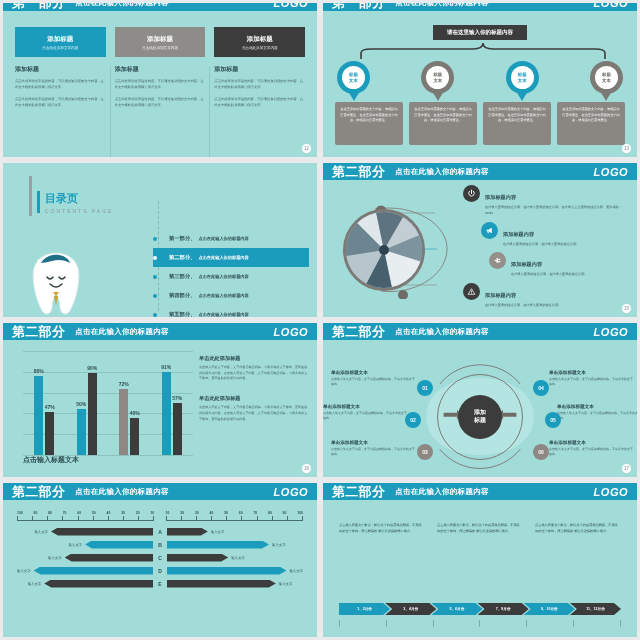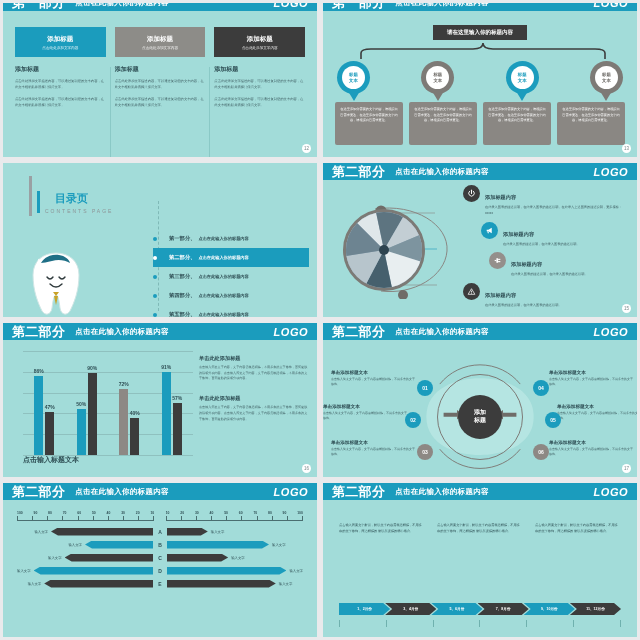--- a/index.html
+++ b/index.html
@@ -91,21 +91,21 @@
   .pin.gray i{color:#6e6b67;}
   .s2-boxes{position:absolute;left:12px;right:12px;bottom:12px;display:flex;justify-content:space-between;gap:6px;}
   .s2-box{
     flex:1;height:43px;background:#8a8783;border-radius:2px;
     color:#ffffff;font-size:3.2px;line-height:1.75;padding:5px 5px;box-sizing:border-box;text-align:center;
   }
 
   
   .s3-bar{position:absolute;left:26px;top:13px;width:3px;height:40px;background:#9aa0a3;}
   .s3-bar2{position:absolute;left:34px;top:28px;width:3px;height:22px;background:#1b9cbd;}
-  .s3-t{position:absolute;left:52px;top:28px;color:#1b9cbd;font-size:11px;font-weight:bold;}
+  .s3-t{position:absolute;left:42px;top:28px;color:#1b9cbd;font-size:11px;font-weight:bold;}
   .s3-s{position:absolute;left:42px;top:45px;color:#8c9496;font-size:5px;letter-spacing:2px;}
   .s3-vline{position:absolute;left:155px;top:38px;bottom:6px;border-left:1px dashed #7fb9b7;}
   .s3-list{position:absolute;left:150px;right:8px;top:66px;}
   .s3-item{display:flex;align-items:center;height:19px;padding-left:0;position:relative;}
   .s3-item .dot{width:4px;height:4px;border-radius:50%;background:#1b9cbd;margin-right:12px;flex:none;}
   .s3-item .lbl{font-size:5.3px;font-weight:bold;color:#2f4f55;white-space:nowrap;}
   .s3-item .sub{font-size:4.2px;font-weight:bold;color:#2f4f55;margin-left:3px;white-space:nowrap;}
   .s3-item.on{background:#1b9cbd;}
   .s3-item.on .lbl,.s3-item.on .sub{color:#fff;}
   .s3-item.on .dot{background:#fff;}

